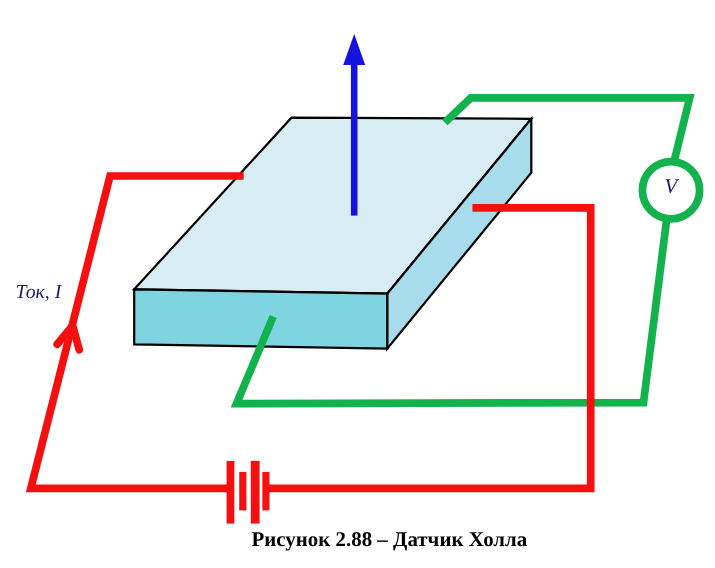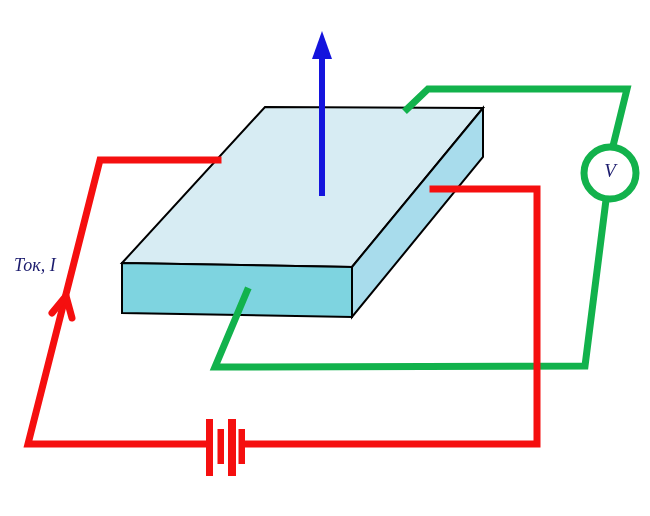--- a/index.html
+++ b/index.html
@@ -65,13 +65,14 @@
         <rect class="bat" x="238.5" y="429" width="6.5" height="35"></rect>
       </g>
     </g>
   </svg>
 
 
   <div class="lbl lbl-current">Ток, I</div>
 
   <div class="lbl lbl-volt">V</div>
 
+  <div class="caption">Рисунок 2.88 – Датчик Холла</div>
 </div>
 
 </body></html>

